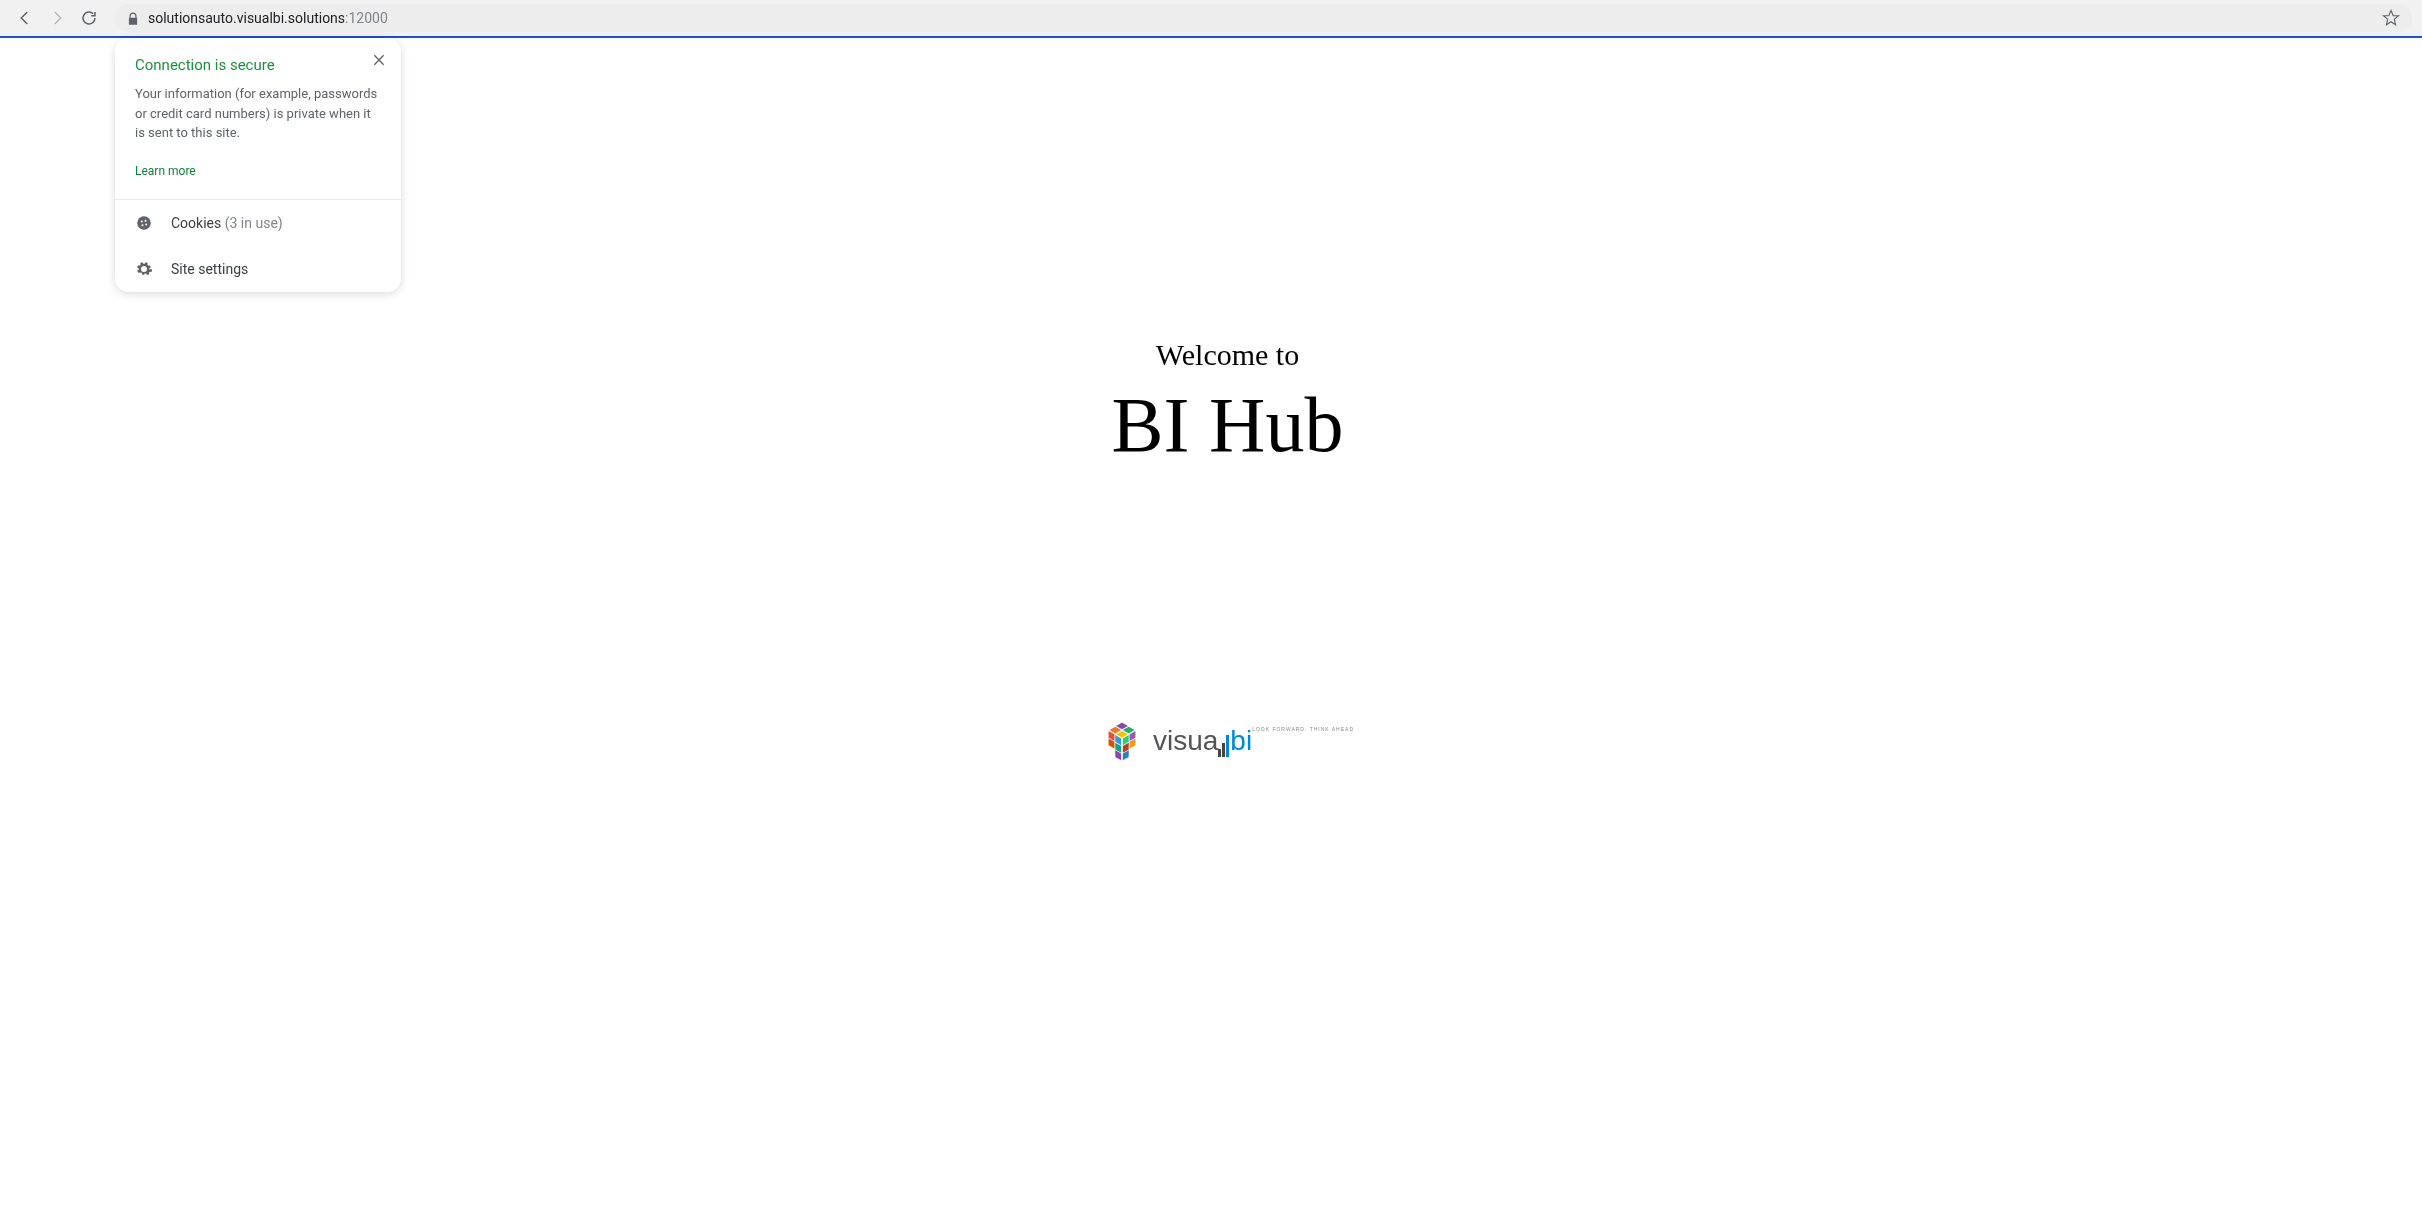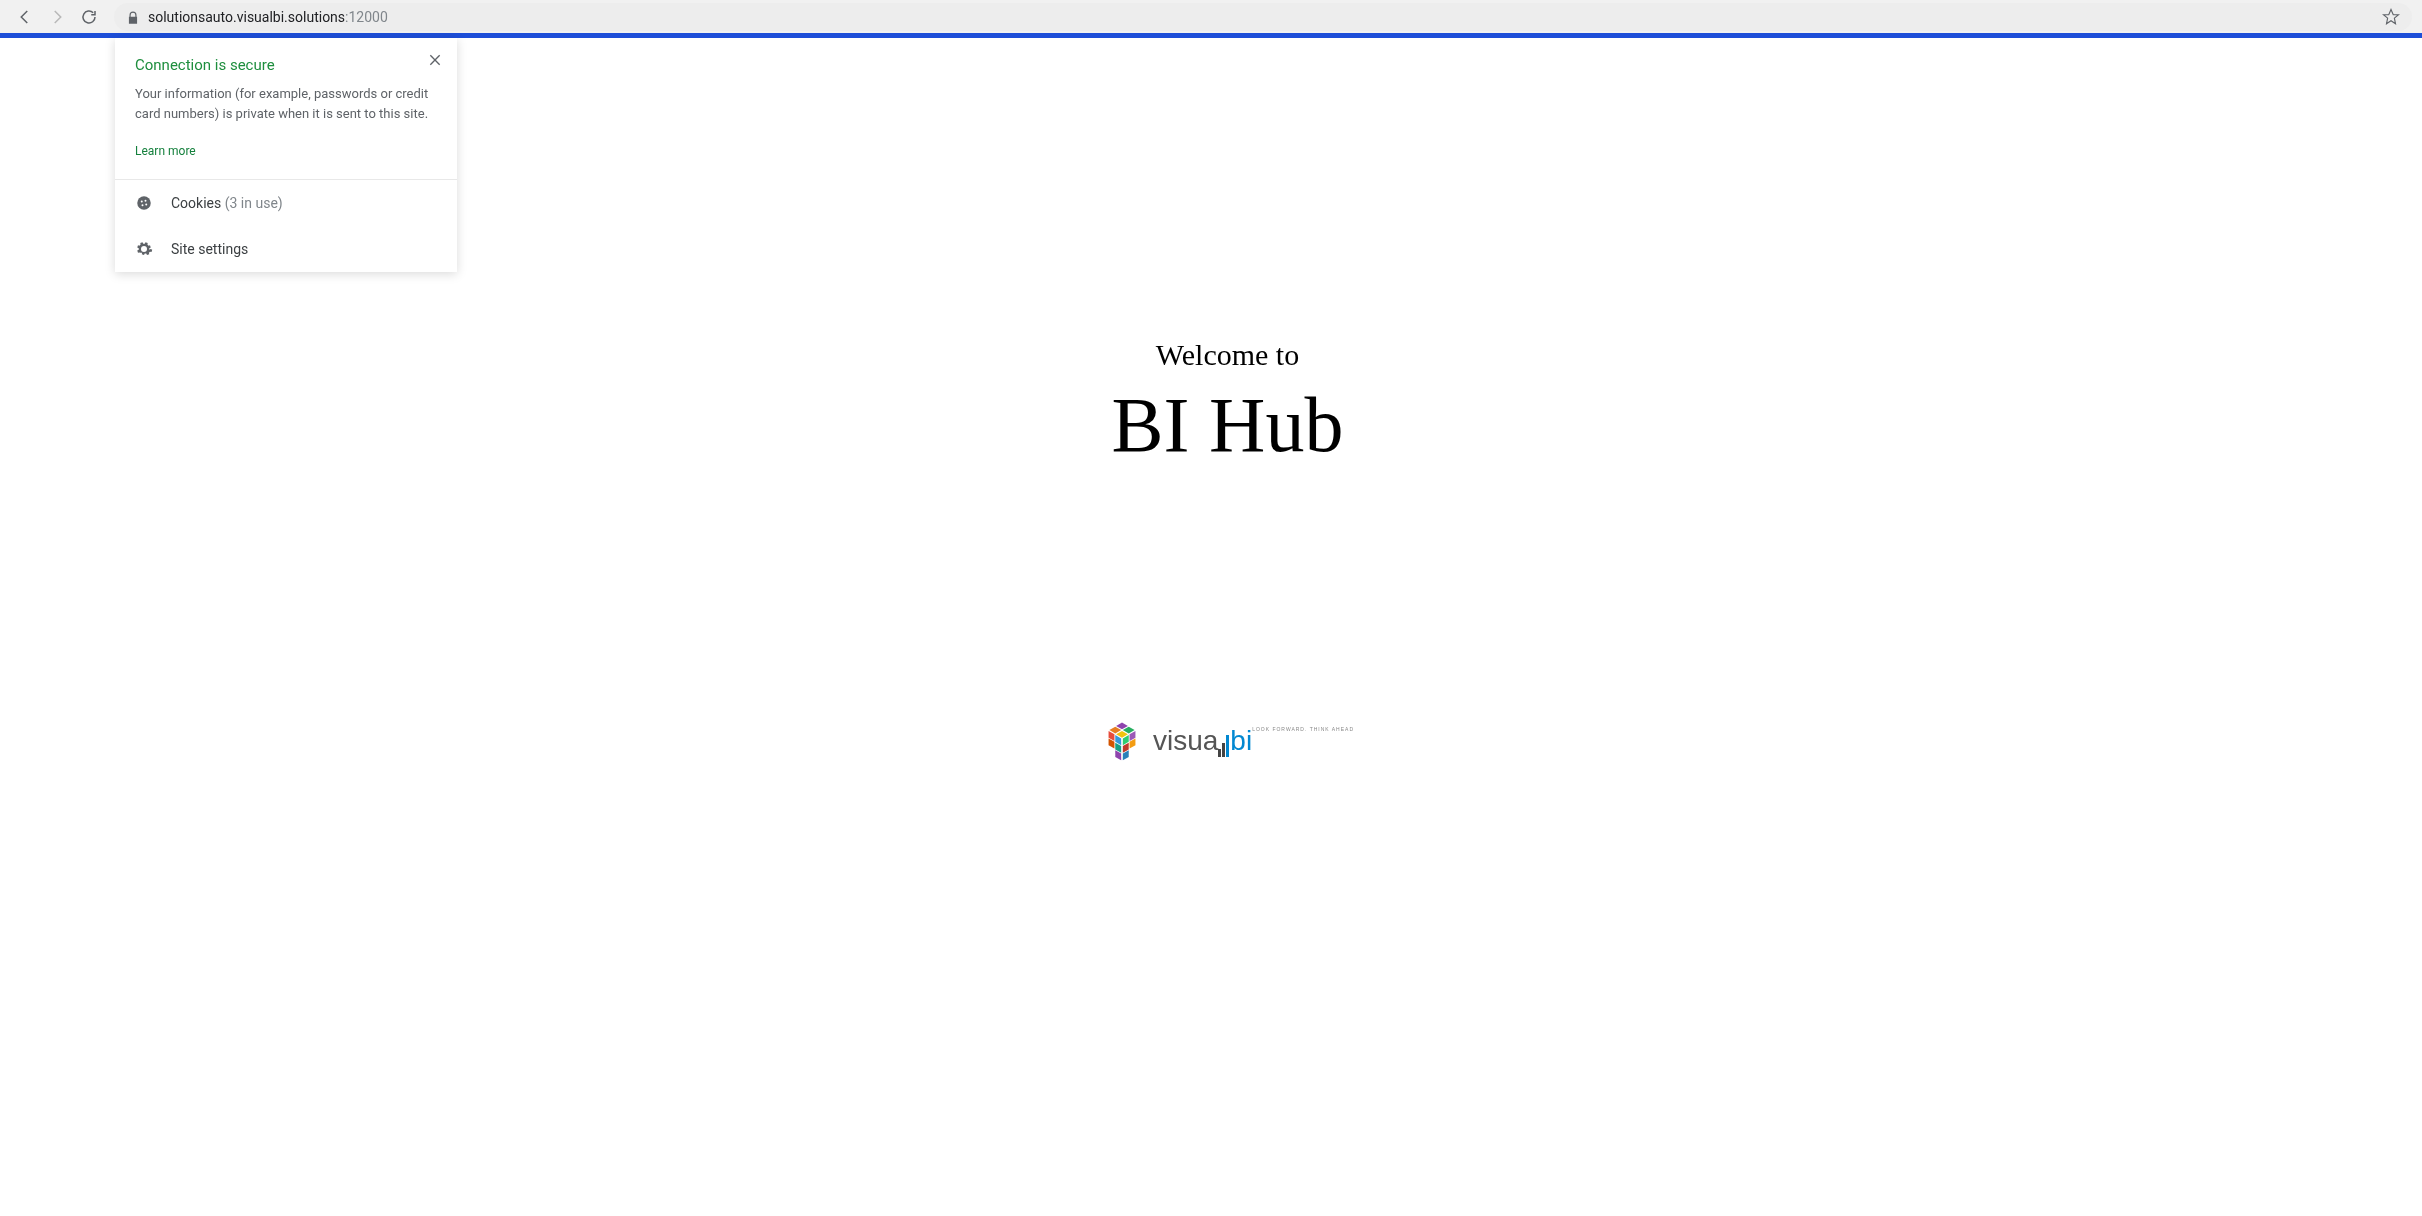--- a/index.html
+++ b/index.html
@@ -13,21 +13,21 @@
       width: 100%;
       height: 100vh;
       overflow: hidden;
     }
     .browser-toolbar {
       background: #f1f1f1;
       height: 38px;
       display: flex;
       align-items: center;
       padding: 0 10px;
-      border-bottom: 5px solid #1d4ed8;
+      border-bottom: 2px solid #1d4ed8;
       gap: 10px;
     }
     .nav-buttons {
       display: flex;
       align-items: center;
       gap: 14px;
       padding: 0 6px;
     }
     .nav-icon {
       width: 18px;
@@ -83,24 +83,24 @@
       width: 18px;
       height: 18px;
       fill: none;
       stroke: #5f6368;
       stroke-width: 1.5;
     }
     .site-info-popup {
       position: absolute;
       top: 38px;
       left: 115px;
-      width: 342px;
+      width: 286px;
       background: #fff;
       box-shadow: 0 2px 10px rgba(0,0,0,0.15);
-      border-radius: 0;
+      border-radius: 14px;
       z-index: 100;
     }
     .popup-header {
       padding: 18px 20px 20px 20px;
       position: relative;
     }
     .popup-title {
       color: #1e8e3e;
       font-size: 15px;
       font-weight: 400;

